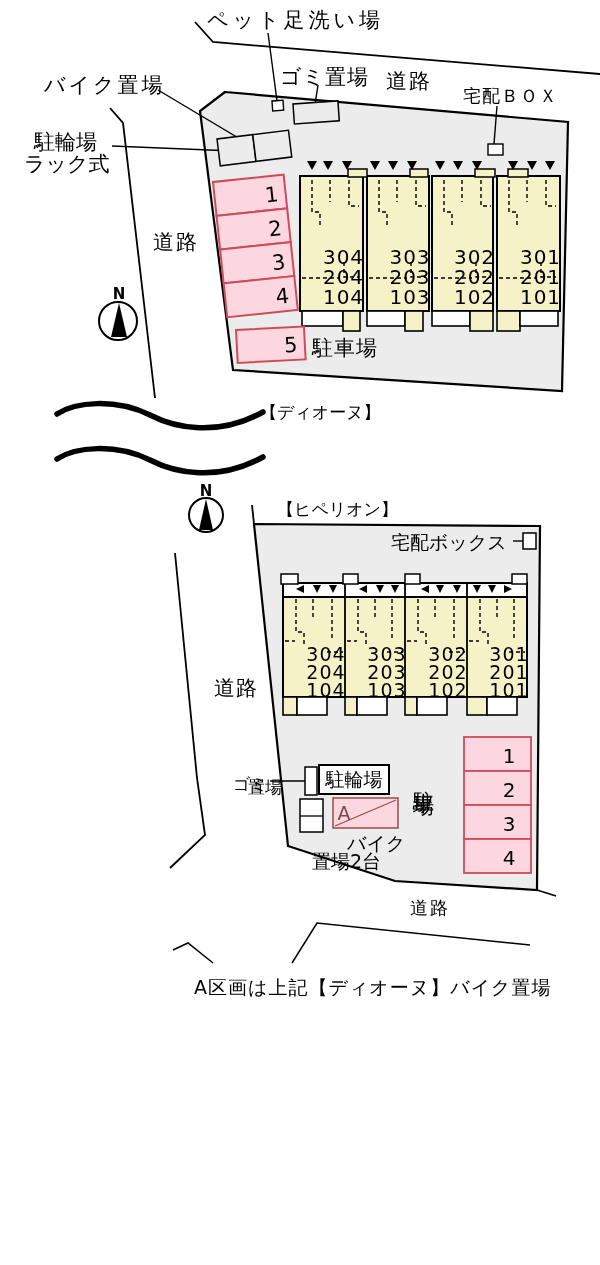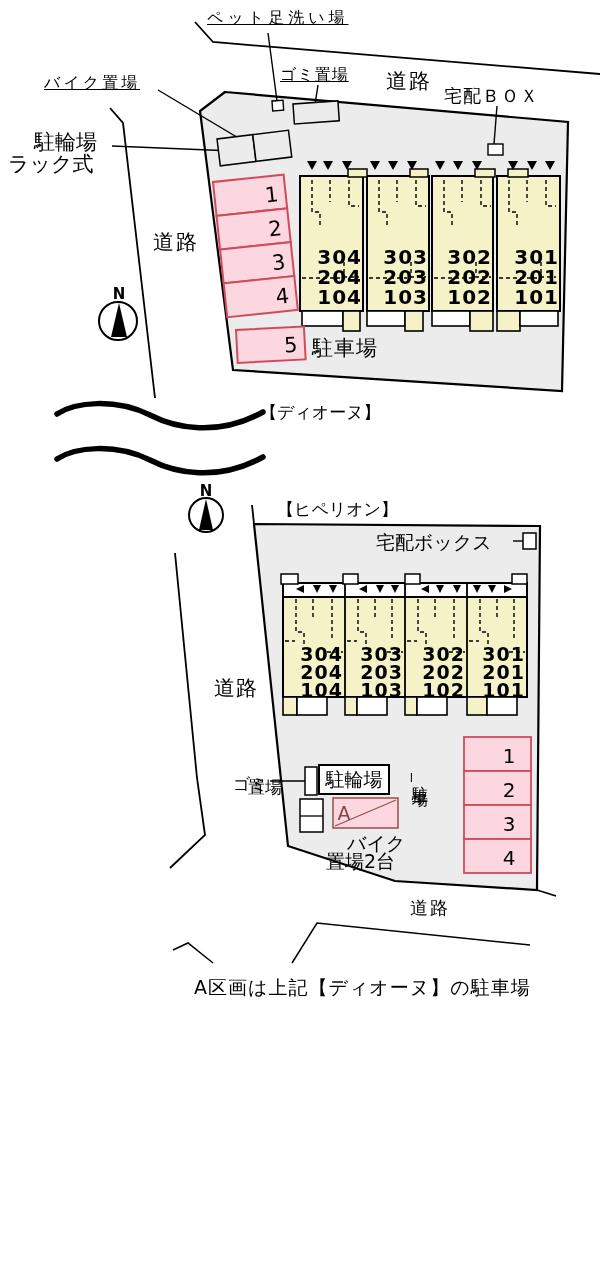--- a/index.html
+++ b/index.html
@@ -5,25 +5,25 @@
   html,body{margin:0;padding:0;background:#ffffff;}
   .stage{
     position:relative;width:600px;height:1265px;background:#ffffff;overflow:hidden;
     font-family:"DejaVu Sans","Liberation Sans",sans-serif;color:#000;
   }
   .stage svg{position:absolute;left:0;top:0;}
   .lbl{position:absolute;white-space:nowrap;line-height:1.12;}
   .fs17{font-size:17px;}
   .fs18{font-size:18px;}
   .fs19{font-size:19px;}
-  .fs20{font-size:16px;text-decoration:underline;}
+  .fs20{font-size:21px;}
   .fs21{font-size:21px;}
   .units{
-    position:absolute;text-align:right;font-size:20px;line-height:20px;
-    letter-spacing:1px;font-weight:700;
+    position:absolute;text-align:center;font-size:20px;line-height:20px;
+    letter-spacing:1px;font-weight:400;margin-left:12px;
   }
   .units2{font-size:19px;line-height:18px;}
   .bike-box{
     position:absolute;left:318px;top:764px;width:68px;height:27px;
     border:2px solid #000;background:#fff;text-align:center;
     font-size:19px;line-height:27px;font-weight:500;
   }
   .vertical{writing-mode:vertical-rl;letter-spacing:3px;}
   .note-line{letter-spacing:1px;}
 </style>
@@ -212,23 +212,23 @@
       <text x="509" y="831">3</text>
       <text x="509" y="865">4</text>
     </g>
   </g>
 </svg>
 
 <div class="lbl fs20" style="left:207px;top:9px;letter-spacing:4px;">ペット足洗い場</div>
 <div class="lbl fs20" style="left:44px;top:74px;letter-spacing:3px;text-align:right;">バイク置場</div>
 <div class="lbl fs20" style="left:280px;top:66px;letter-spacing:1px;">ゴミ置場</div>
 <div class="lbl fs21" style="left:386px;top:70px;letter-spacing:2px;">道路</div>
-<div class="lbl fs18" style="left:444px;top:86px;letter-spacing:1px;">宅配ＢＯＸ</div>
+<div class="lbl fs18" style="left:463px;top:86px;letter-spacing:1px;">宅配ＢＯＸ</div>
 <div class="lbl fs21" style="left:34px;top:131px;">駐輪場</div>
-<div class="lbl fs21" style="left:8px;top:153px;">ラック式</div>
+<div class="lbl fs21" style="left:24px;top:153px;">ラック式</div>
 <div class="lbl fs21" style="left:153px;top:231px;letter-spacing:2px;">道路</div>
 <div class="lbl fs21" style="left:312px;top:337px;letter-spacing:1px;">駐車場</div>
 <div class="lbl fs17" style="left:260px;top:403px;">【ディオーヌ】</div>
 
 <div class="units" style="left:301px;top:247px;width:61px;">
   <div>304</div>
   <div>204</div>
   <div>104</div>
 </div>
 <div class="units" style="left:368px;top:247px;width:60px;">
@@ -241,28 +241,28 @@
   <div>202</div>
   <div>102</div>
 </div>
 <div class="units" style="left:498px;top:247px;width:61px;">
   <div>301</div>
   <div>201</div>
   <div>101</div>
 </div>
 
 <div class="lbl fs17" style="left:277px;top:500px;">【ヒペリオン】</div>
-<div class="lbl fs19" style="left:376px;top:532px;">宅配ボックス</div>
+<div class="lbl fs19" style="left:391px;top:532px;">宅配ボックス</div>
 <div class="lbl fs21" style="left:214px;top:677px;letter-spacing:1px;">道路</div>
 <div class="lbl fs17" style="left:233px;top:775px;text-align:center;">ゴミ</div>
 <div class="lbl fs17" style="left:230px;top:778px;margin-left:18px;">置場</div>
 <div class="bike-box"><span>駐輪場</span></div>
 <div class="lbl fs20 vertical" style="left:411px;top:773px;height:72px;">駐車場</div>
 <div class="lbl fs19" style="left:347px;top:833px;">バイク</div>
-<div class="lbl fs19" style="left:326px;top:851px;">置場2台</div>
+<div class="lbl fs19" style="left:312px;top:851px;">置場2台</div>
 <div class="lbl fs18" style="left:410px;top:898px;letter-spacing:2px;">道路</div>
 
 <div class="units units2" style="left:285px;top:645px;width:58px;">
   <div>304</div>
   <div>204</div>
   <div>104</div>
 </div>
 <div class="units units2" style="left:347px;top:645px;width:56px;">
   <div>303</div>
   <div>203</div>
@@ -272,15 +272,15 @@
   <div>302</div>
   <div>202</div>
   <div>102</div>
 </div>
 <div class="units units2" style="left:469px;top:645px;width:56px;">
   <div>301</div>
   <div>201</div>
   <div>101</div>
 </div>
 
-<div class="lbl fs19 note-line" style="left:194px;top:977px;">A区画は上記【ディオーヌ】の駐車場</div>
+<div class="lbl fs19 note-line" style="left:194px;top:977px;">A区画は上記【ディオーヌ】バイク置場</div>
 
 </div>
 
 </body></html>

